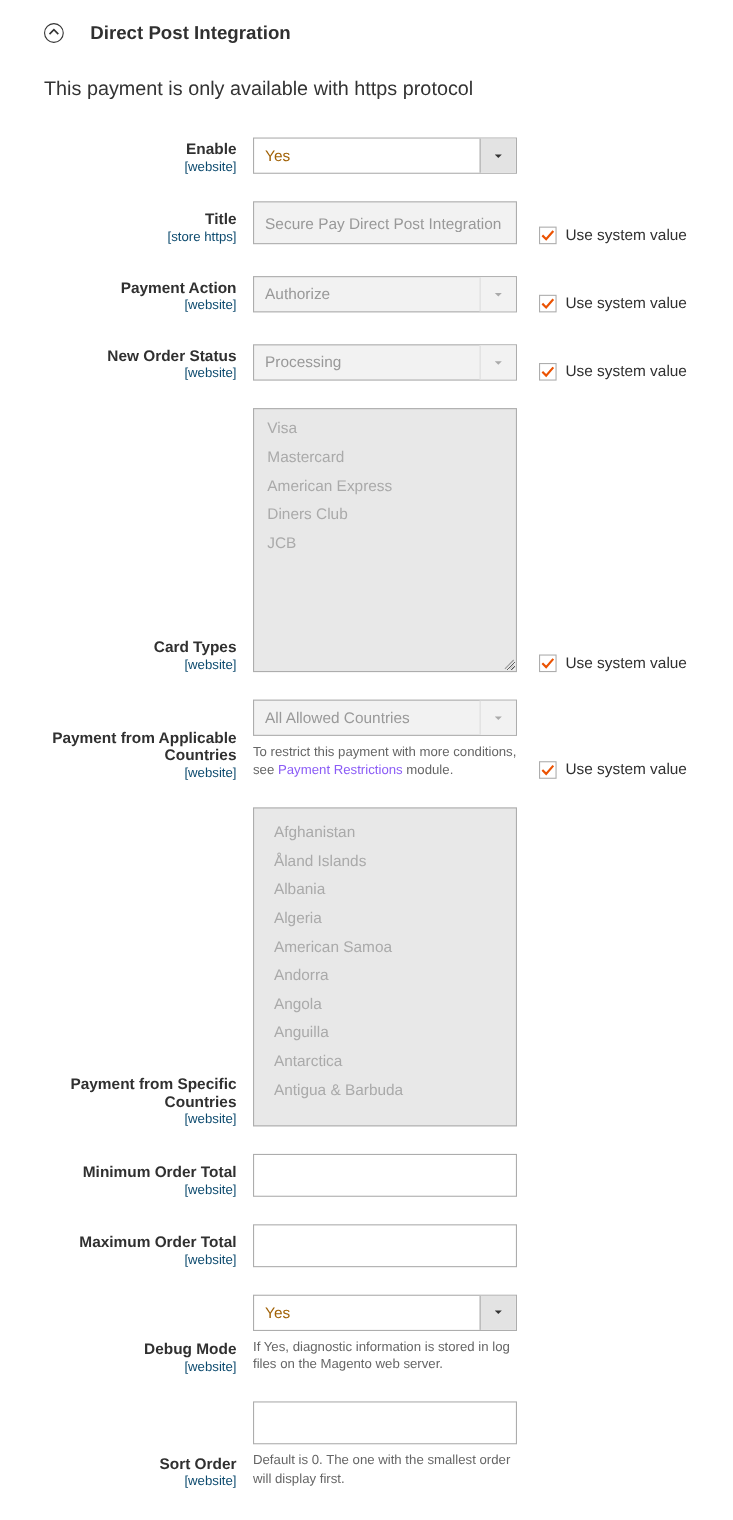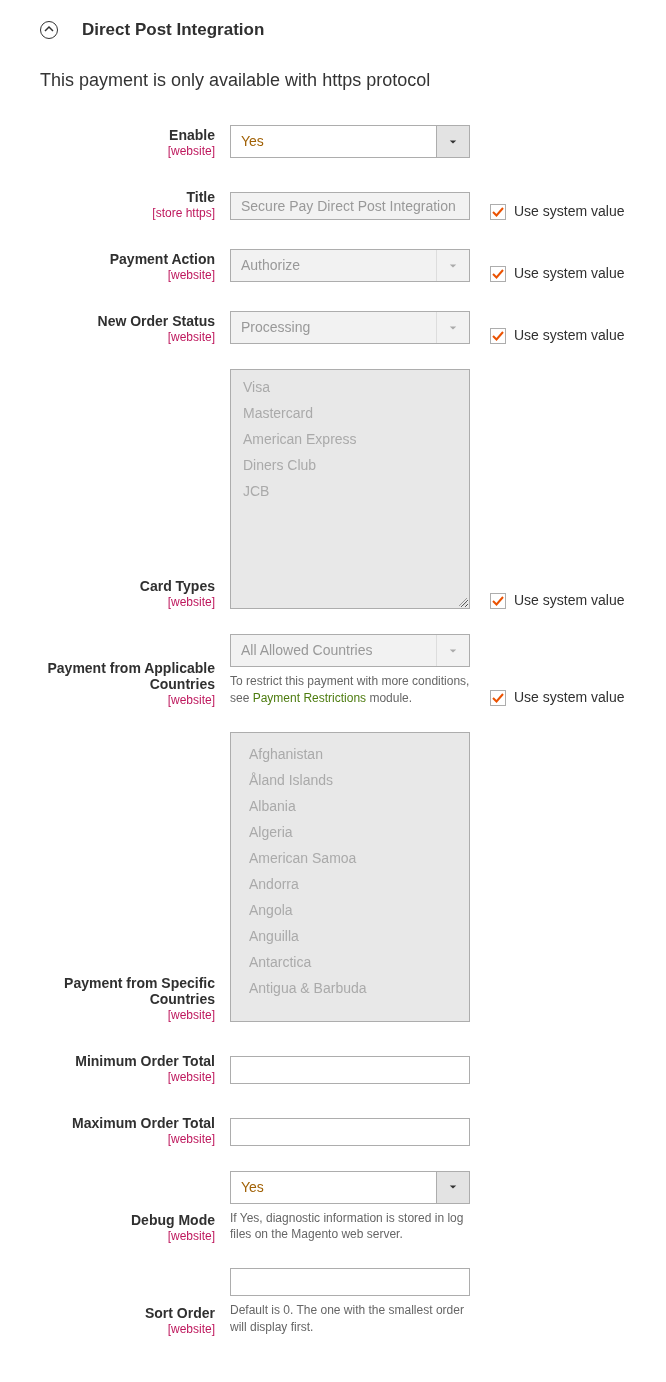--- a/index.html
+++ b/index.html
@@ -53,21 +53,21 @@
       flex-shrink: 0;
     }
     .field-label .main-label {
       font-size: 14px;
       color: #303030;
       font-weight: 600;
       display: block;
     }
     .field-label .scope {
       font-size: 12px;
-      color: #be185d;
+      color: #0c4a6e;
       display: block;
       margin-top: 1px;
     }
     .field-control {
       width: 240px;
       flex-shrink: 0;
     }
     .field-extra {
       padding-left: 20px;
       display: flex;
@@ -95,21 +95,21 @@
       background: #e3e3e3;
       border-left: 1px solid #adadad;
       display: flex;
       align-items: center;
       justify-content: center;
     }
     .select-wrap.disabled .select-arrow { background: #f2f2f2; border-left-color: #ddd; }
     .select-arrow svg { width: 8px; height: 8px; }
     .text-input {
       width: 100%;
-      height: 28px;
+      height: 39px;
       border: 1px solid #adadad;
       padding: 0 10px;
       font-size: 14px;
       background: #fff;
       color: #303030;
       font-family: inherit;
     }
     .text-input:disabled { background: #f2f2f2; color: #999; }
     .multiselect {
       border: 1px solid #adadad;
@@ -156,21 +156,21 @@
       right: 1px;
       width: 12px;
       height: 12px;
     }
     .help-note {
       font-size: 12px;
       color: #666;
       margin-top: 6px;
       line-height: 1.4;
     }
-    .help-note a { color: #4d7c0f; text-decoration: none; }
+    .help-note a { color: #8b5cf6; text-decoration: none; }
     ::-webkit-scrollbar { width: 14px; height: 14px; }
     ::-webkit-scrollbar-track { background: #f0f0f0; }
     ::-webkit-scrollbar-thumb { background: #c1c1c1; }
   </style>
 </head>
 <body>
 
 <div class="section-header">
   <span class="collapse-icon">
     <svg viewBox="0 0 10 10">

